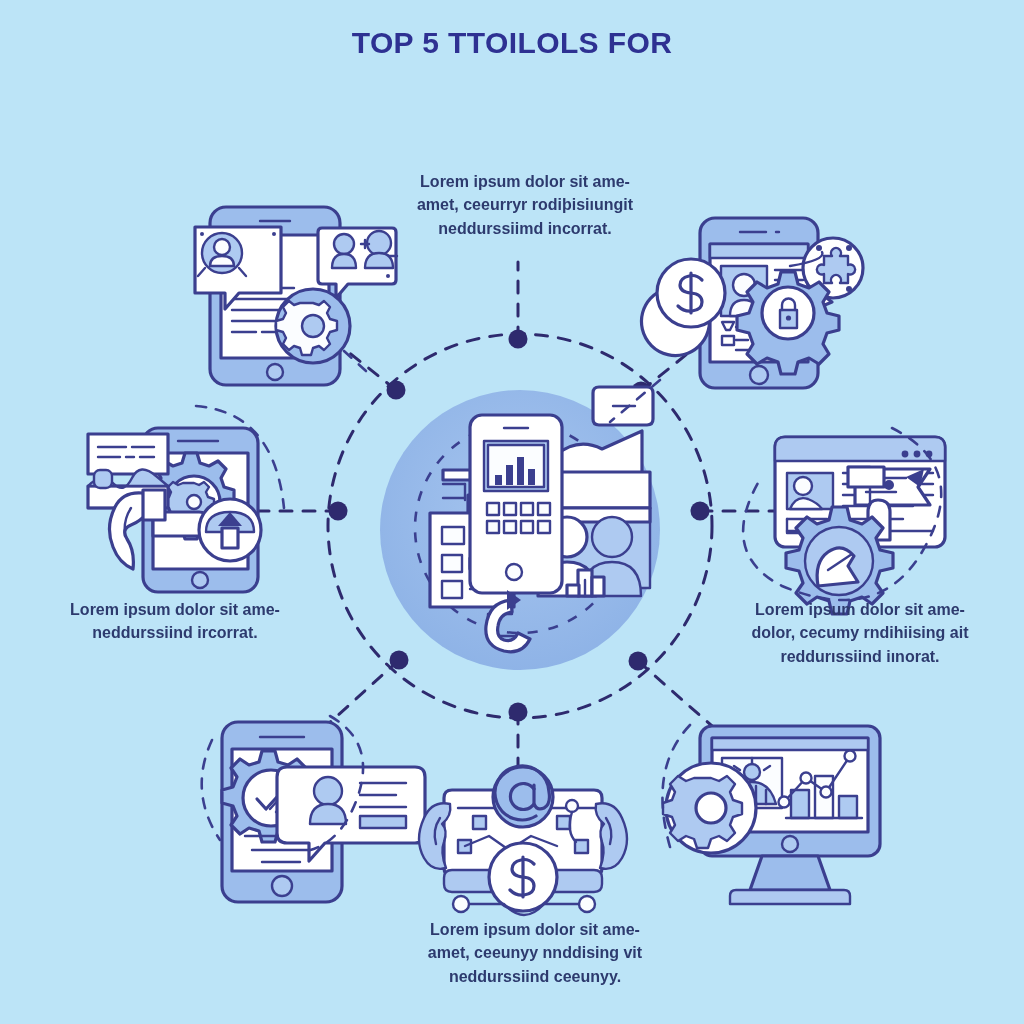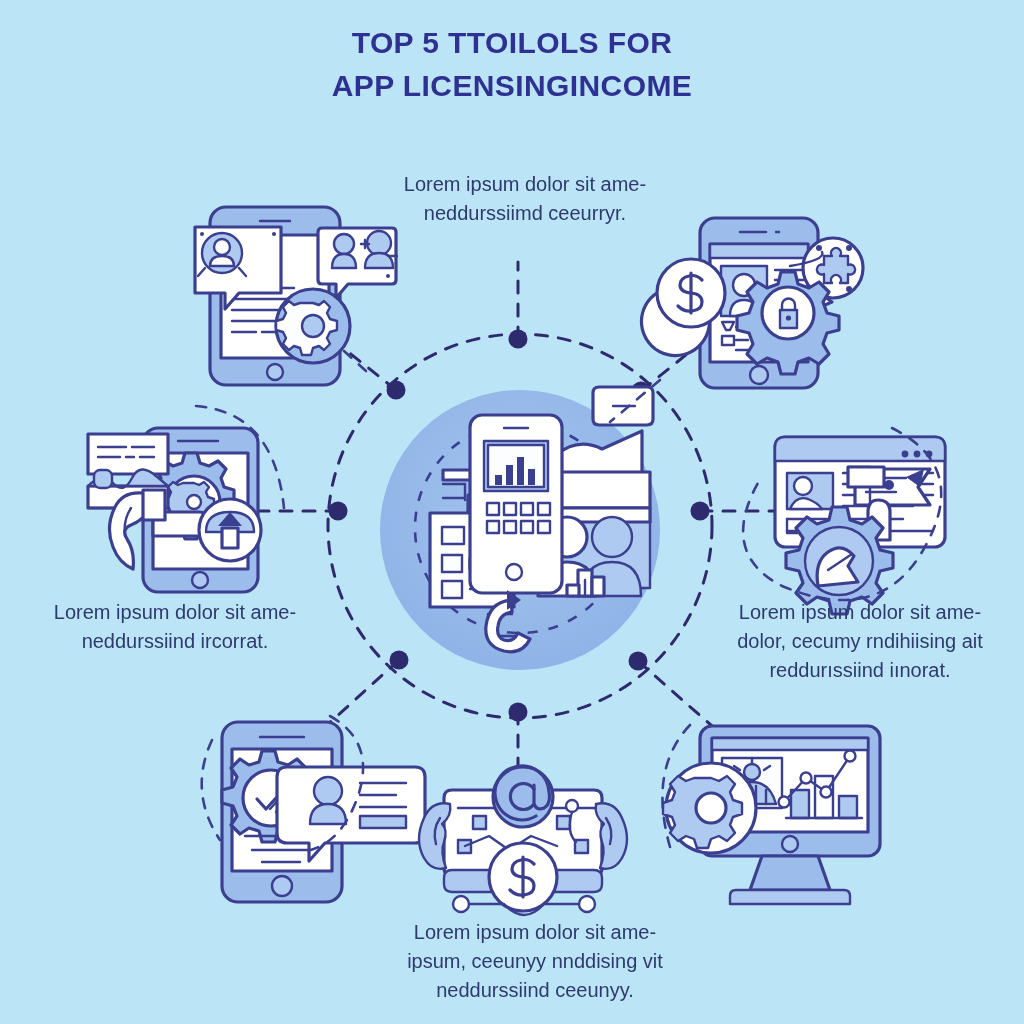--- a/index.html
+++ b/index.html
@@ -34,24 +34,25 @@
     font-size: 30px;
     letter-spacing: 0.4px;
     line-height: 1.42;
     text-transform: uppercase;
   }
 
   
   .caption {
     position: absolute;
     color: #2d3a6e;
-    font-size: 20px;
+    font-size: 16px;
     line-height: 1.46;
     text-align: center;
     width: 290px;
+    font-weight: bold;
   }
   #caption-top    { left: 380px; top: 170px; }
   #caption-left   { left: 30px;  top: 598px; }
   #caption-right  { left: 715px; top: 598px; }
   #caption-bottom { left: 390px; top: 918px; }
 
   
   #stage {
     position: absolute;
     left: 0; top: 0;
@@ -481,38 +482,38 @@
                                 l-3 9 h-11 l-3 -9 l-8 -3 l-8 5 l-8 -8 l5 -8 l-3 -8 l-9 -3 v-11 l9 -3 l3 -8 l-5 -8
                                 l8 -8 l8 5 l8 -3 z"></path>
         <circle class="wfill" cx="711" cy="808" r="15"></circle>
       </g>
       <path class="dashfine" d="M690 725 q-42 44 -20 122"></path>
     </g>
   </svg>
 
   <div id="title-block">
     <span class="tline">TOP 5 TTOILOLS FOR</span>
-    <span class="tline">APP LICENSINGINCOME</span>
   </div>
 
   <div class="caption" id="caption-top">
     <div>Lorem ipsum dolor sit ame-</div>
-    <div>neddurssiimd ceeurryr.</div>
+    <div>amet, ceeurryr rodiþisiıungit</div>
+    <div>neddurssiimd incorrat.</div>
   </div>
 
   <div class="caption" id="caption-left">
     <div>Lorem ipsum dolor sit ame-</div>
     <div>neddurssiind ircorrat.</div>
   </div>
 
   <div class="caption" id="caption-right">
     <div>Lorem ipsum dolor sit ame-</div>
     <div>dolor,  cecumy rndihiising ait</div>
     <div>reddurıssiind iınorat.</div>
   </div>
 
   <div class="caption" id="caption-bottom">
     <div>Lorem ipsum dolor sit ame-</div>
-    <div>ipsum, ceeunyy nnddising vit</div>
+    <div>amet, ceeunyy nnddising vit</div>
     <div>neddurssiind ceeunyy.</div>
   </div>
 
 </div>
 
 </body></html>

